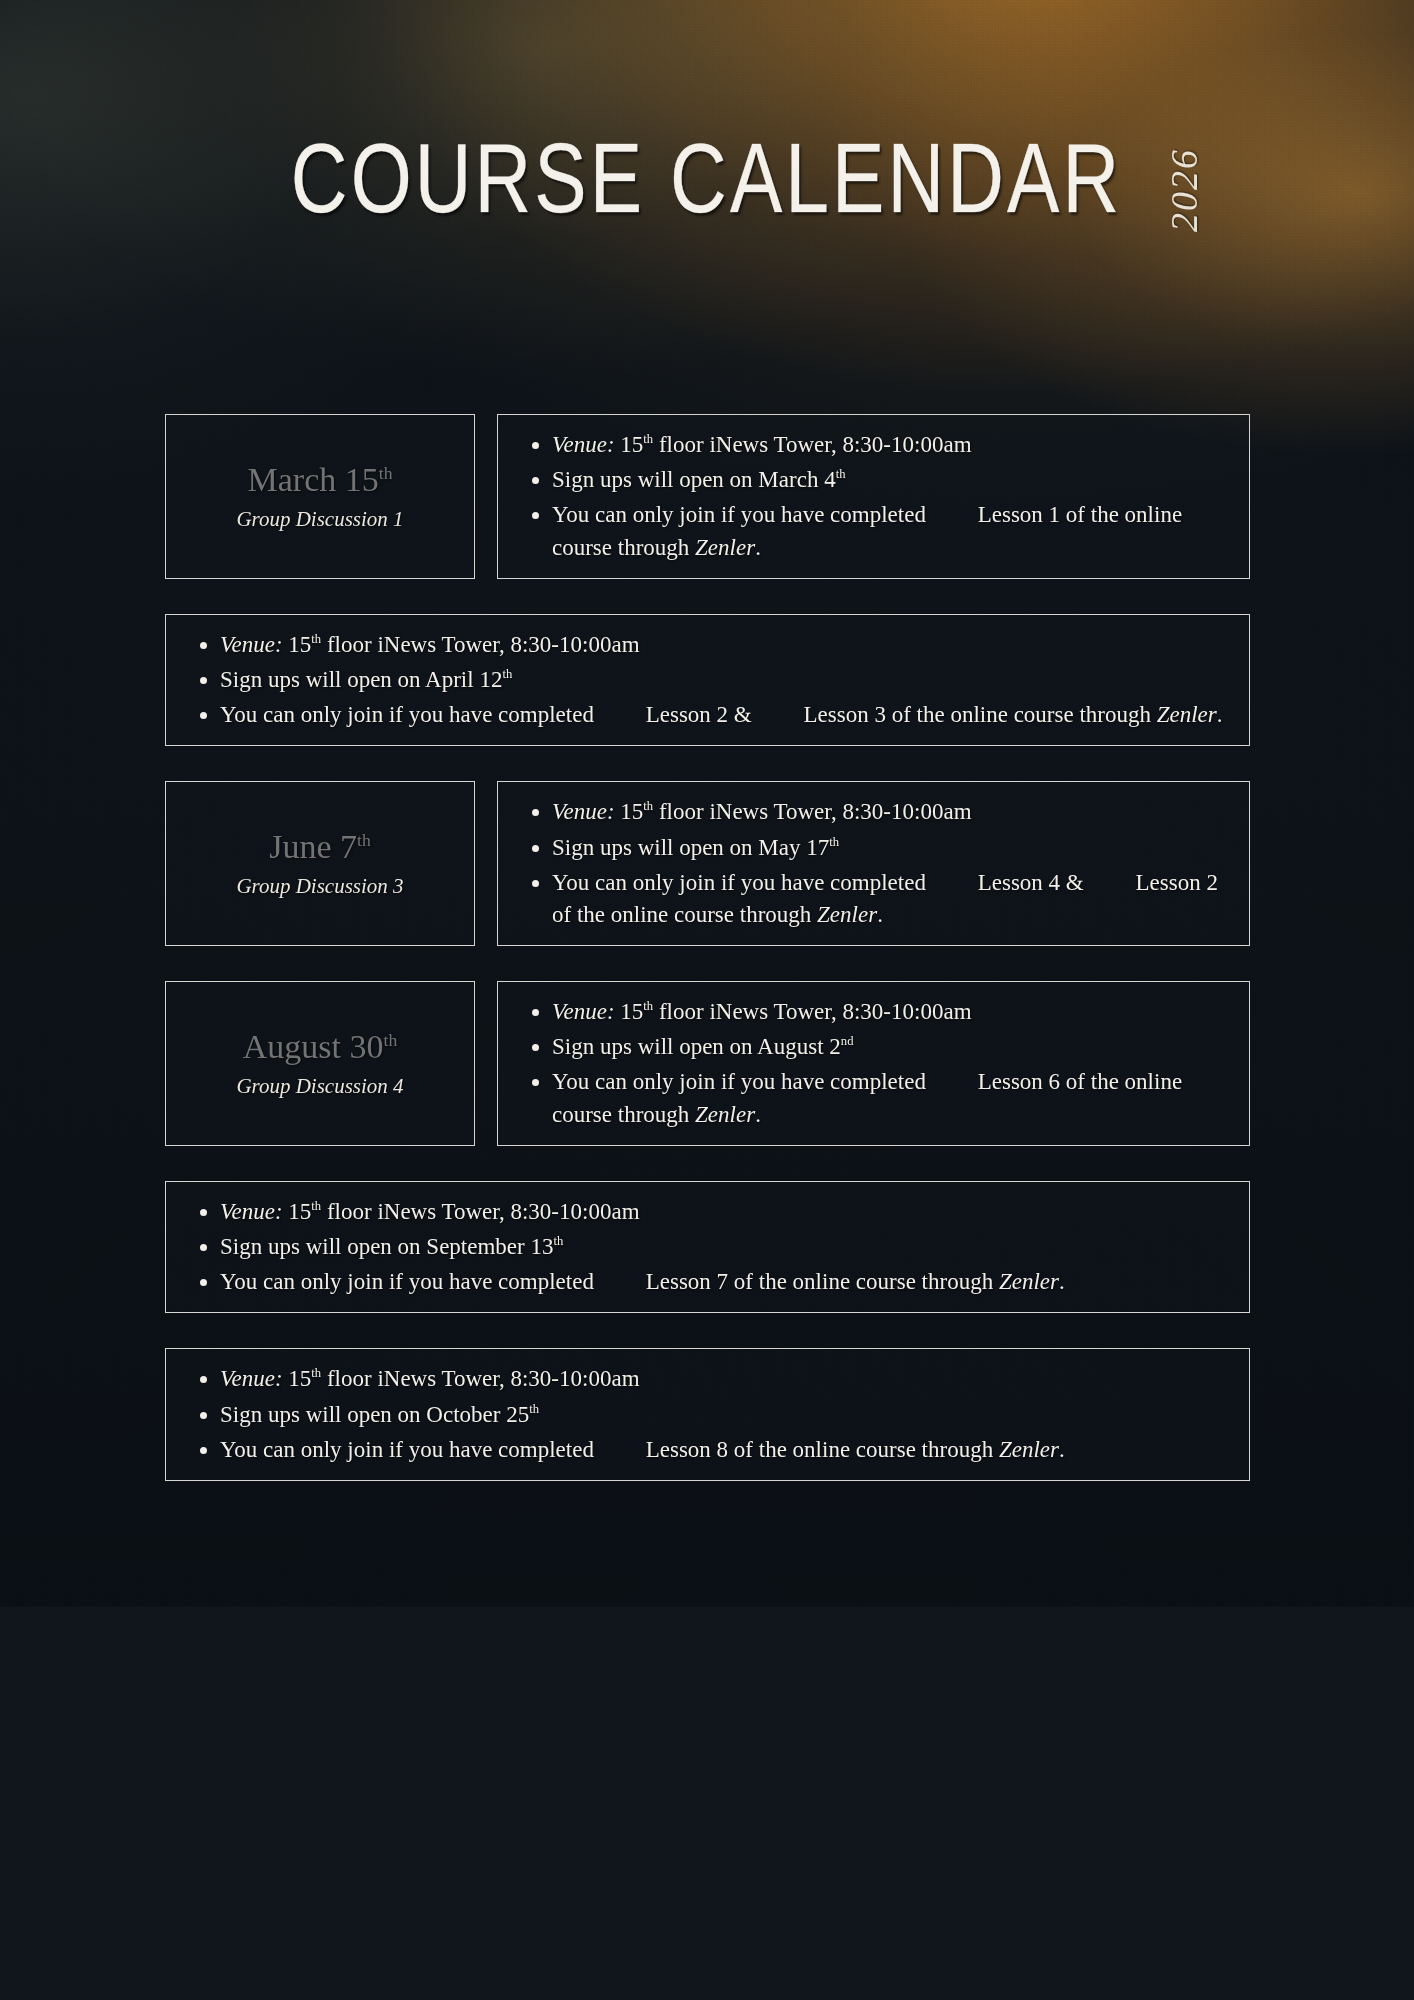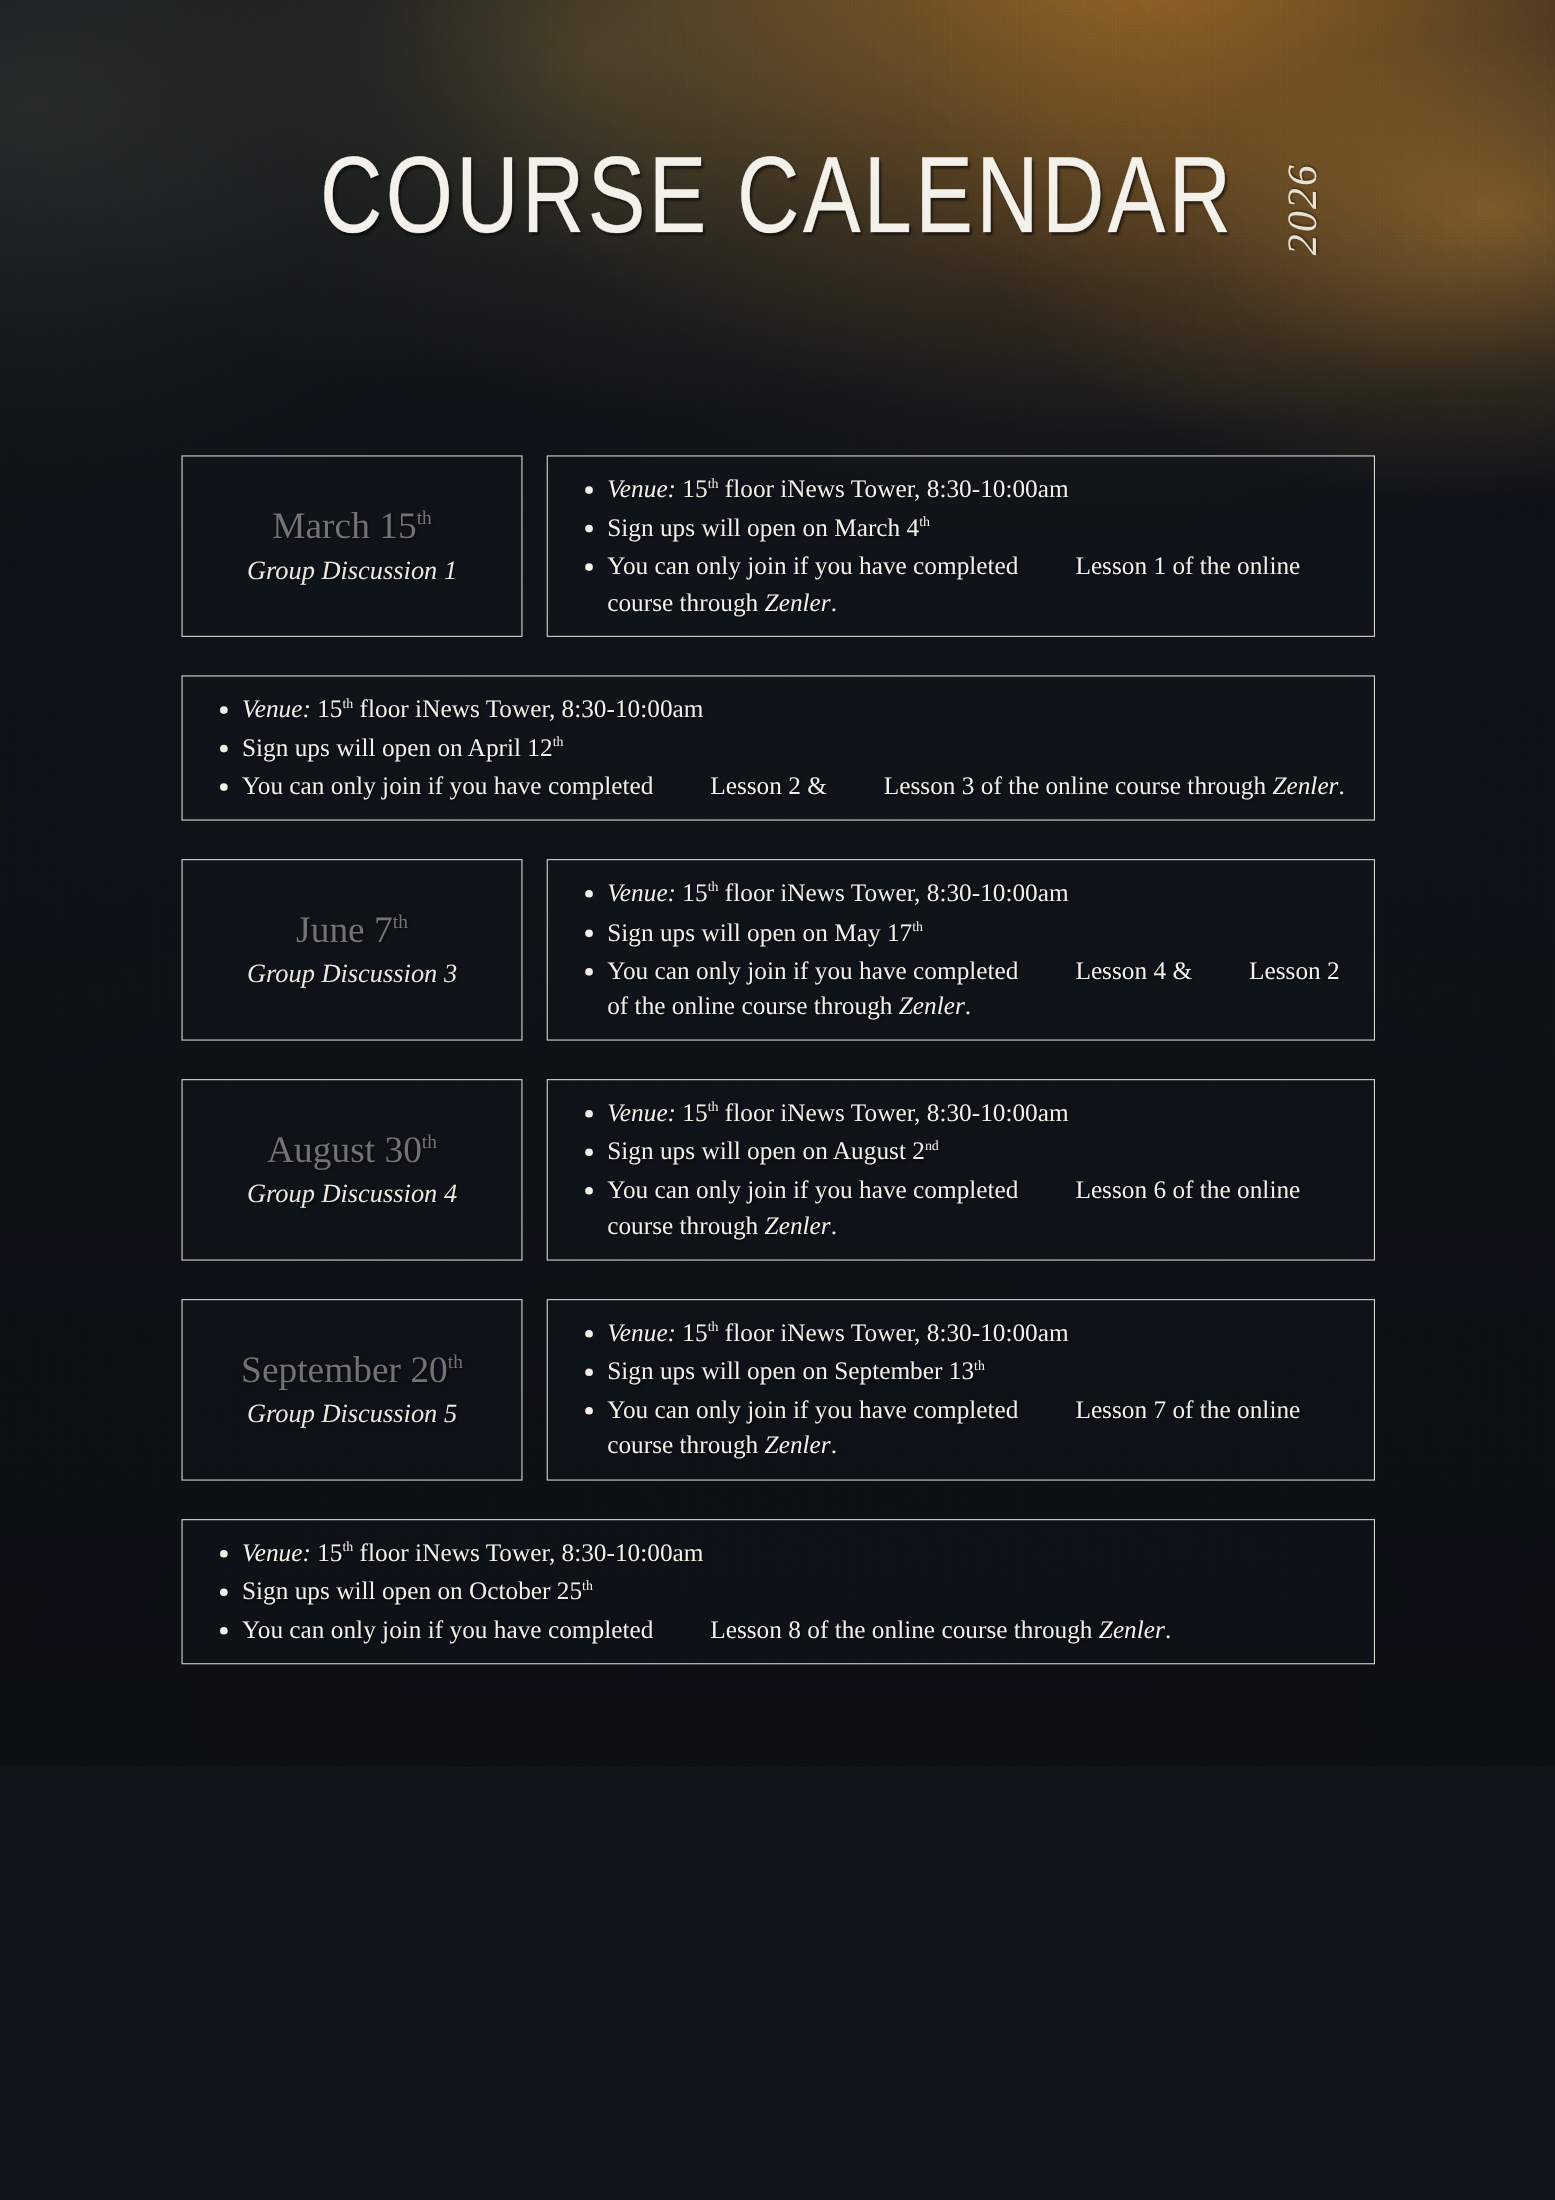--- a/index.html
+++ b/index.html
@@ -139,21 +139,21 @@
     text-shadow: 1px 1px 2px rgba(0,0,0,0.55);
   }
   .date-main sup {
     font-size: 0.52em;
     vertical-align: super;
     line-height: 0;
   }
   .date-sub {
     font-family: "Liberation Serif", serif;
     font-style: italic;
-    font-size: 24px;
+    font-size: 21px;
     color: #ece8df;
     margin-top: 7px;
     white-space: nowrap;
     text-shadow: 1px 1px 2px rgba(0,0,0,0.5);
   }
 
   .detail-box {
     flex: 1;
     box-sizing: border-box;
     border: 1.4px solid rgba(243,240,233,0.88);
@@ -256,24 +256,20 @@
         </div>
         <div class="detail-box">
           <ul>
             <li><span class="it">Venue:</span> 15<sup>th</sup> floor iNews Tower, 8:30-10:00am</li>
             <li>Sign ups will open on August 2<sup>nd</sup></li>
             <li>You can only join if you have completed <span class="bd">Lesson 6</span> of the online course through <span class="it">Zenler</span>.</li>
           </ul>
         </div>
       </div>
       <div class="row">
-        <div class="date-box">
-          <div class="date-main">September 20<sup>th</sup></div>
-          <div class="date-sub">Group Discussion 5</div>
-        </div>
         <div class="detail-box">
           <ul>
             <li><span class="it">Venue:</span> 15<sup>th</sup> floor iNews Tower, 8:30-10:00am</li>
             <li>Sign ups will open on September 13<sup>th</sup></li>
             <li>You can only join if you have completed <span class="bd">Lesson 7</span> of the online course through <span class="it">Zenler</span>.</li>
           </ul>
         </div>
       </div>
       <div class="row">
         <div class="detail-box">

